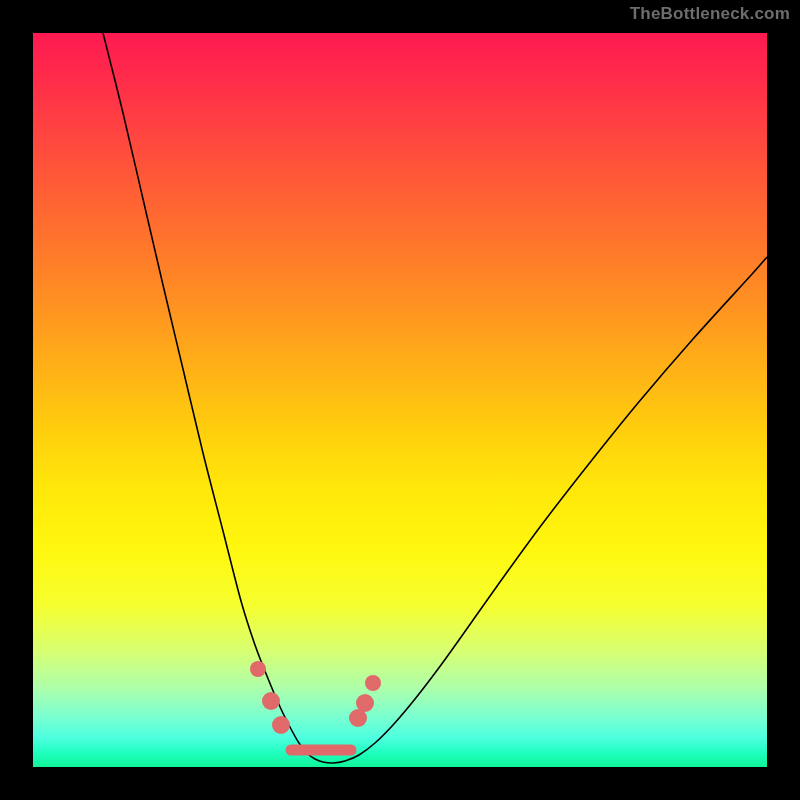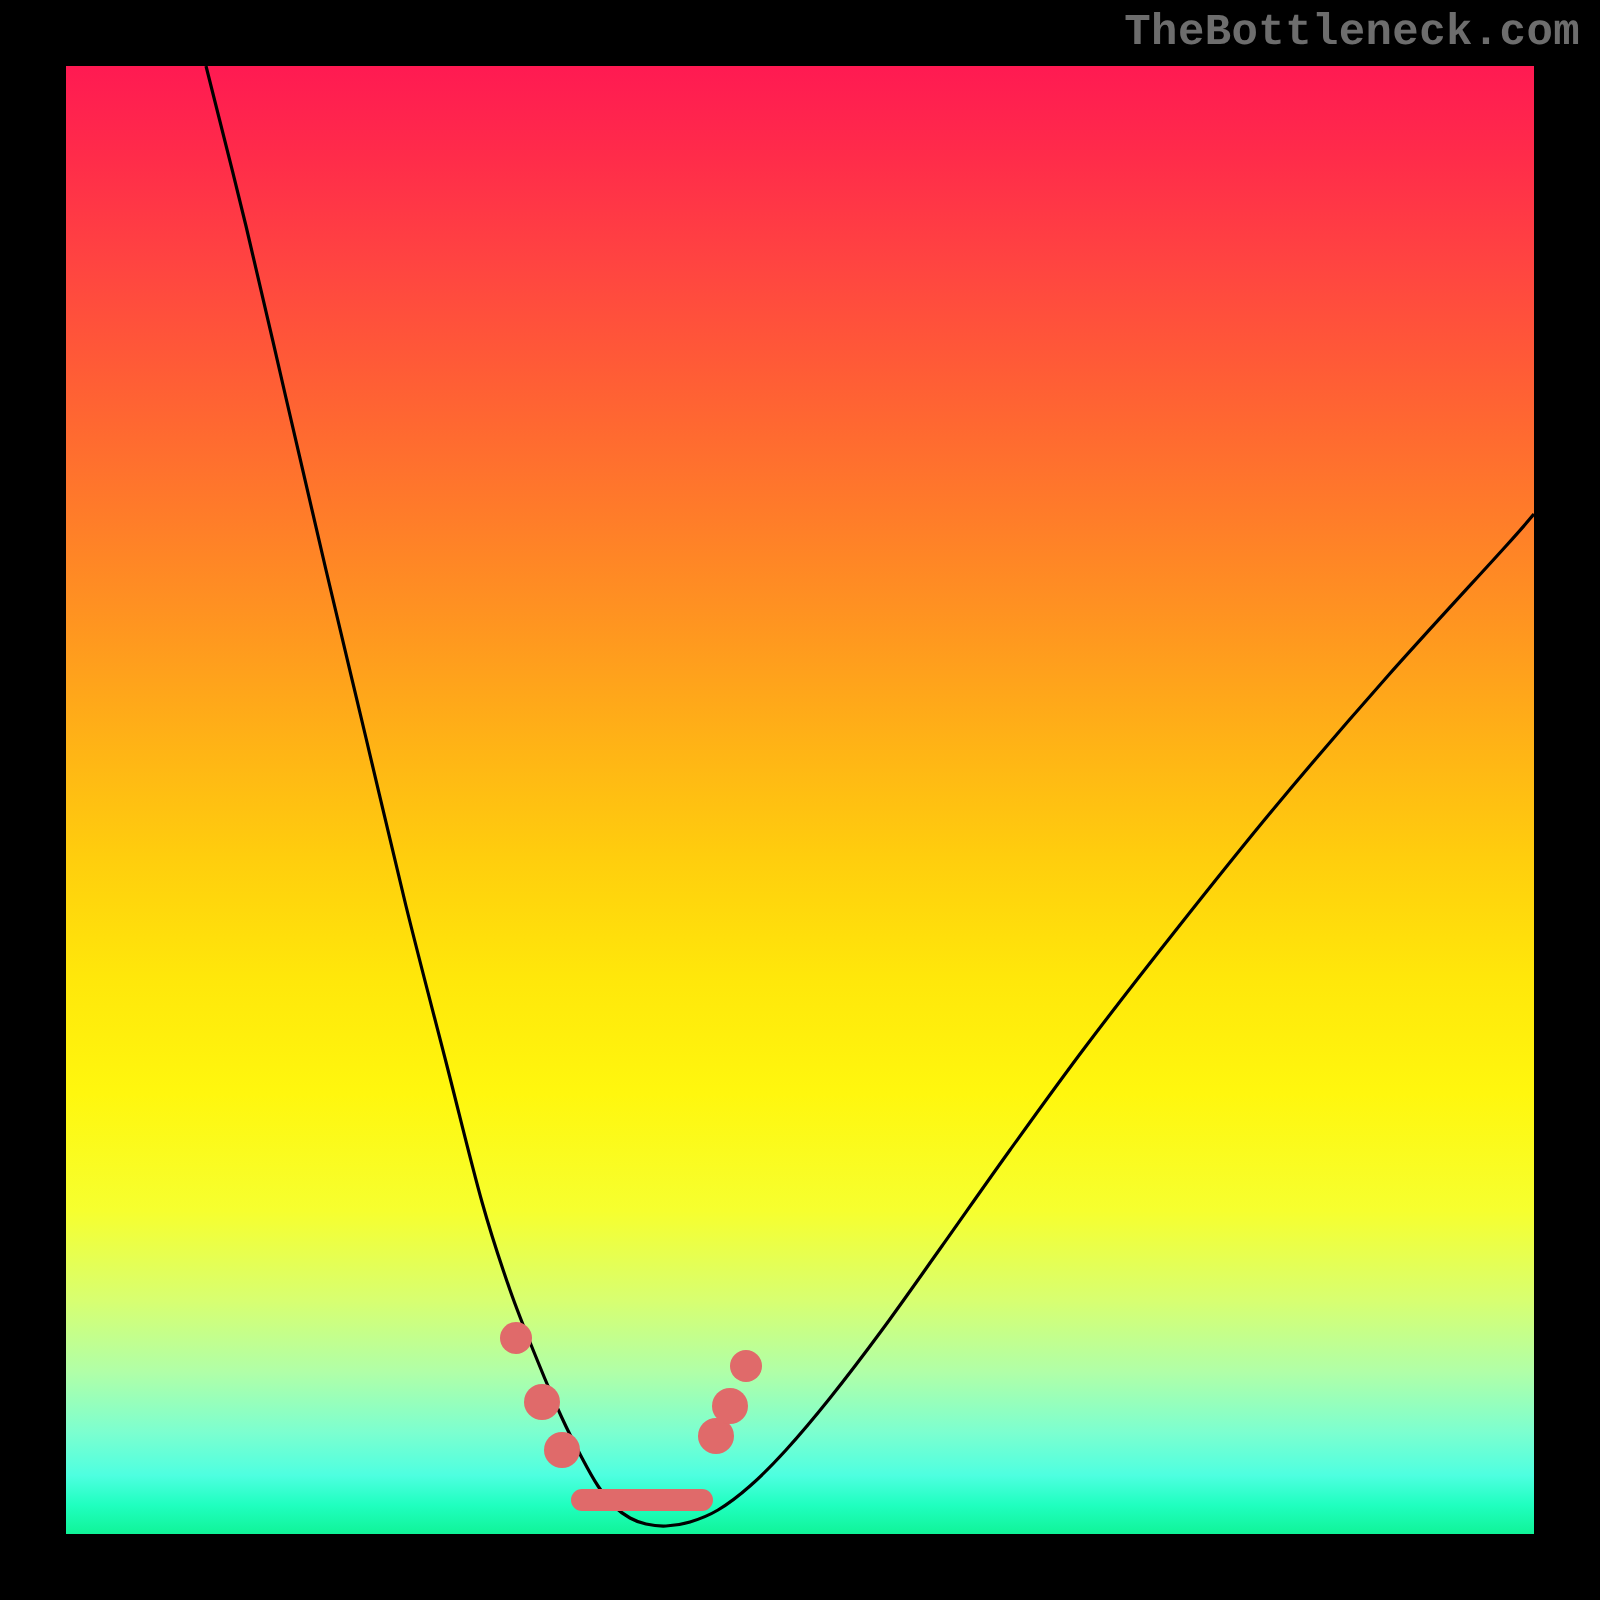--- a/index.html
+++ b/index.html
@@ -47,22 +47,22 @@
       #7dffcf 93%,
       #4effe0 96%,
       #20ffc0 98%,
       #10f498 100%
     );
   }
   .watermark {
     position: absolute;
     top: 4px;
     right: 10px;
-    font-family: Liberation Mono, monospace;
-    font-size: 22px;
+    font-family: Liberation Sans, sans-serif;
+    font-size: 17px;
     font-weight: 600;
     color: #6d6d6d;
     letter-spacing: 0.2px;
     user-select: none;
   }
   svg.curve {
     position: absolute;
     inset: 0;
   }
   .curve-path {

